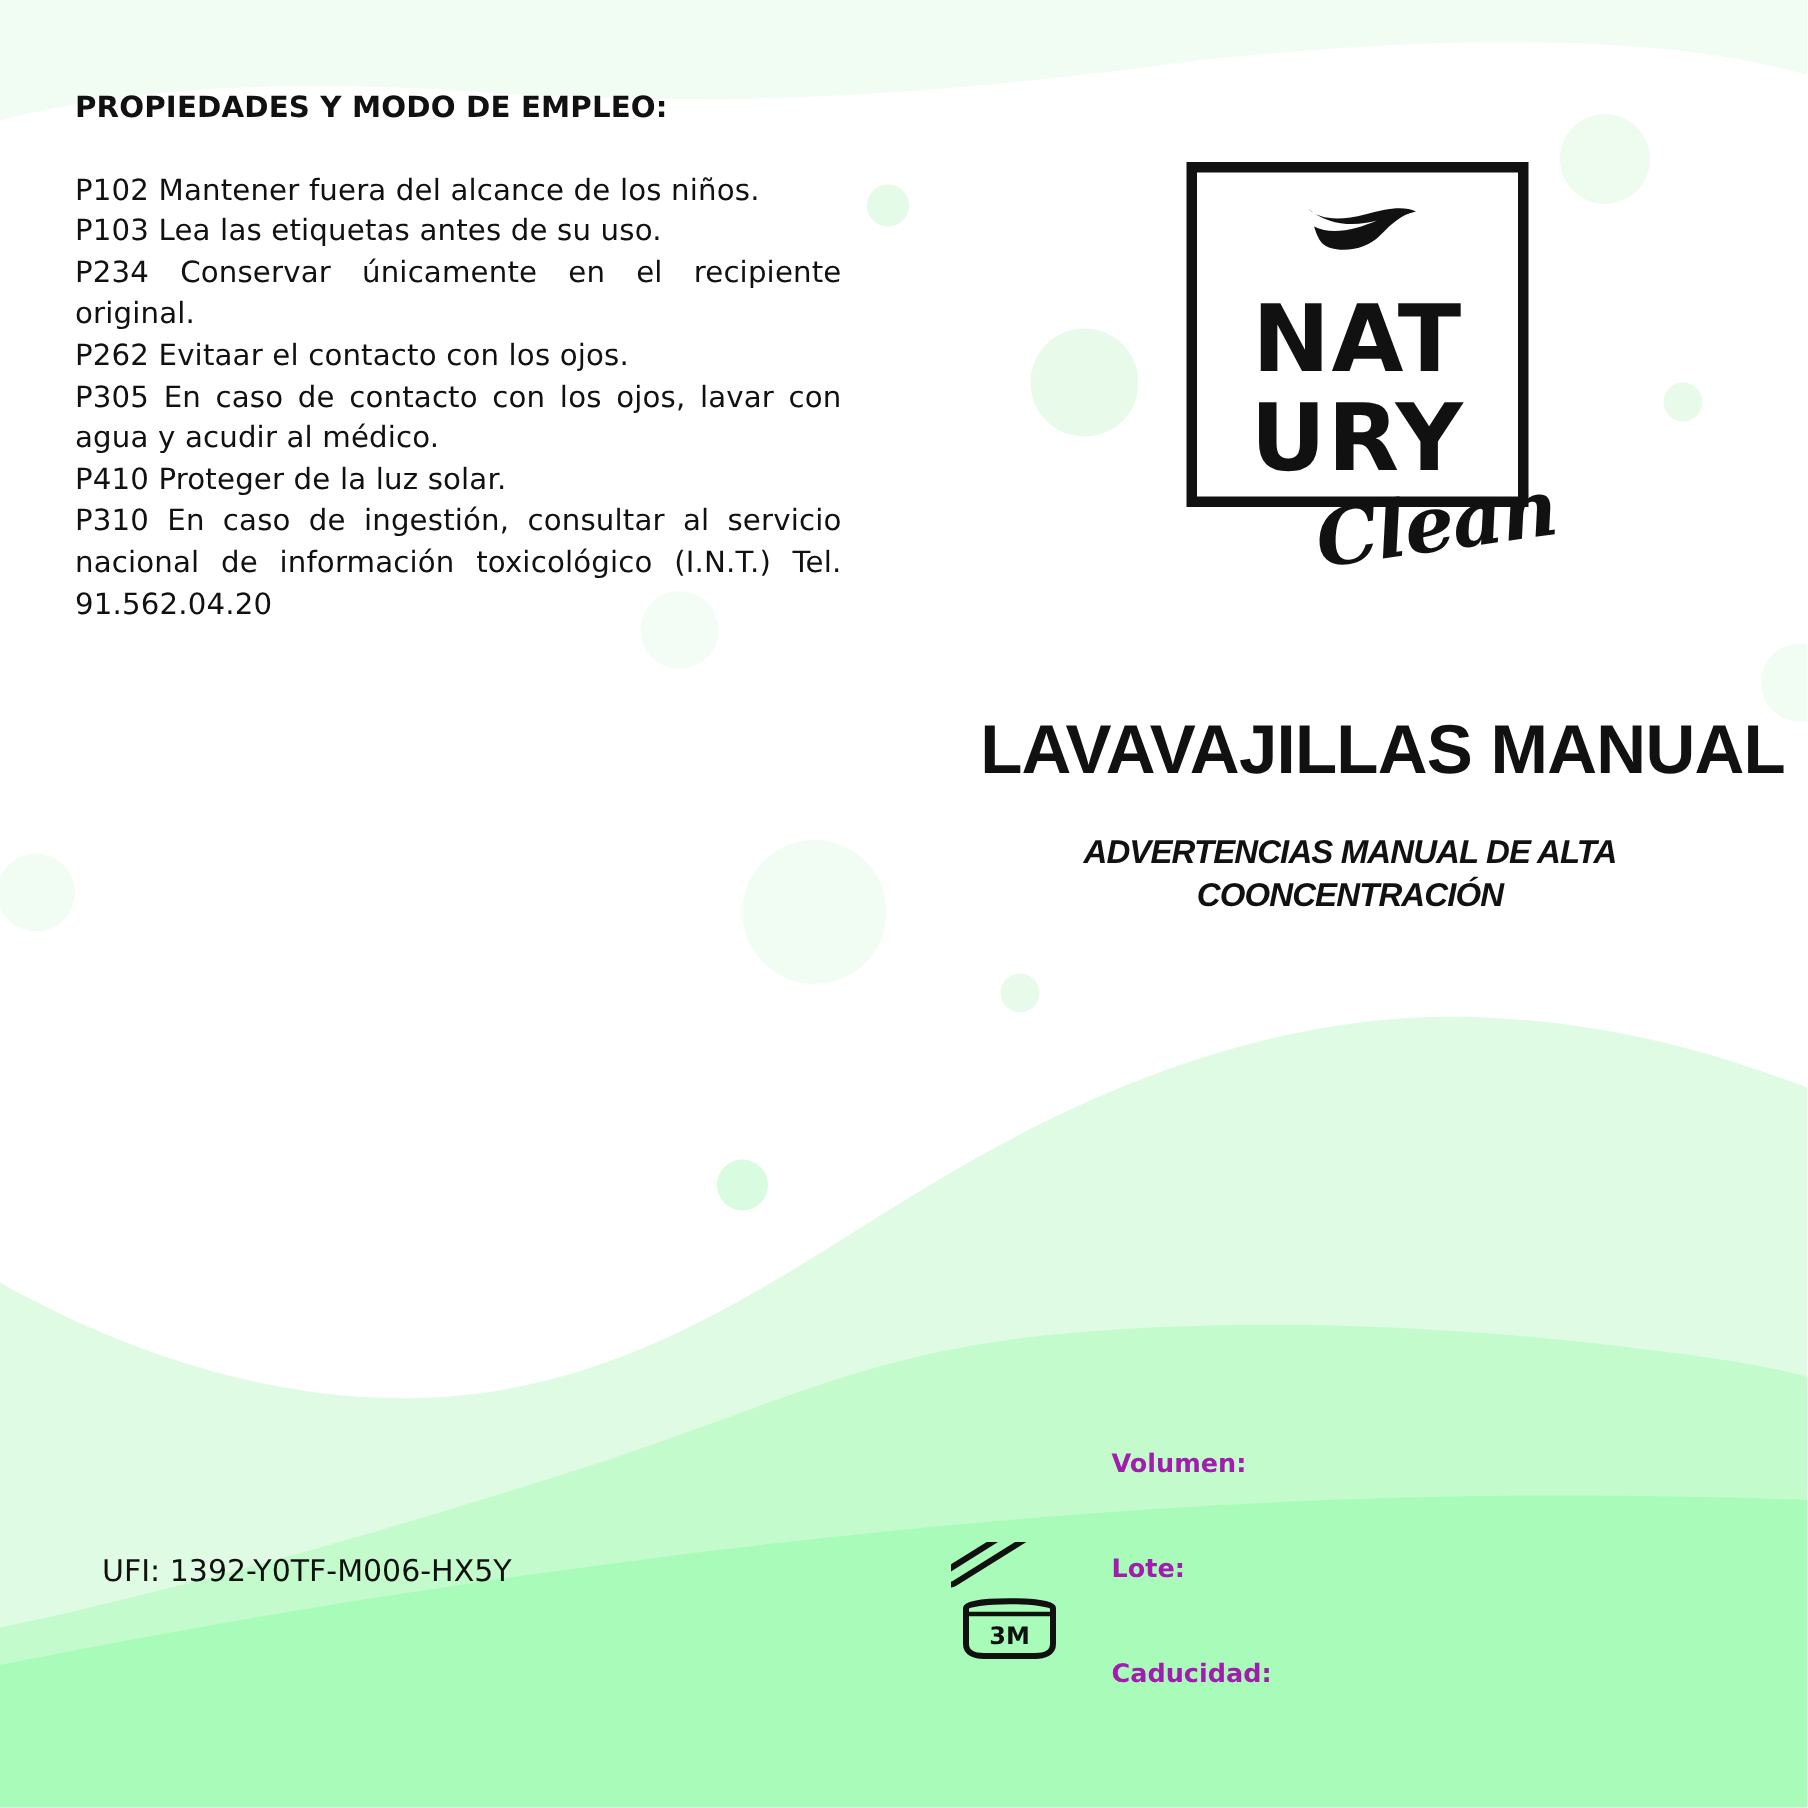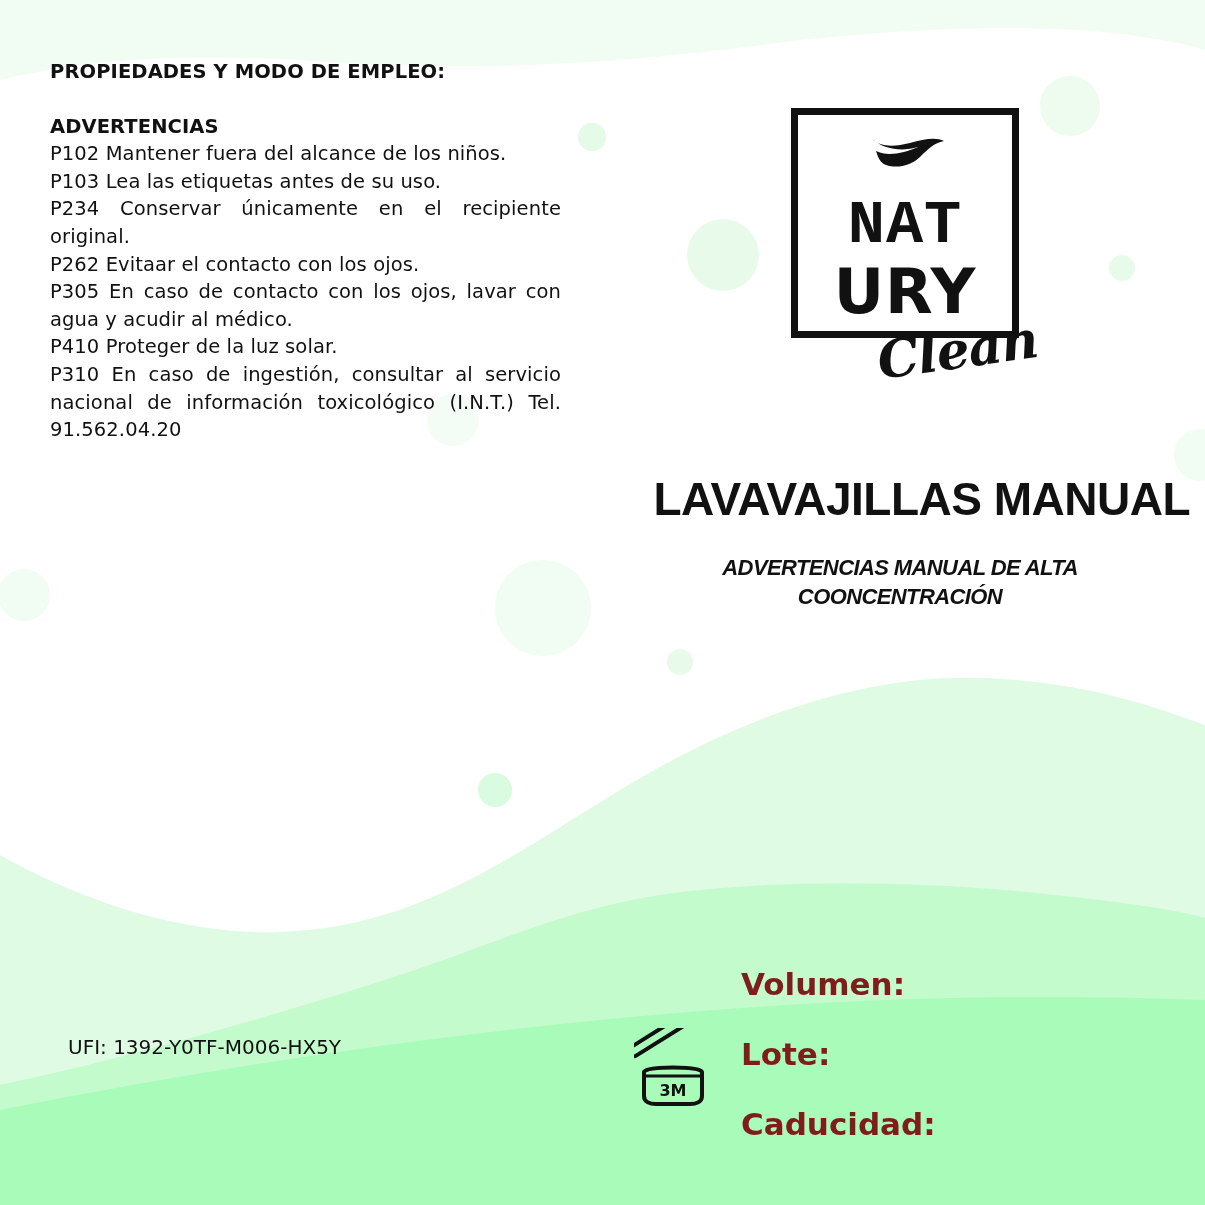--- a/index.html
+++ b/index.html
@@ -9,31 +9,31 @@
 
   .left-col { position:absolute; left:50px; top:58px; width:511px; font-family:"DejaVu Sans", sans-serif; font-size:19.5px; line-height:27.6px; letter-spacing:0.1px; }
   .sec-title { font-weight:bold; display:block; }
   .para { text-align:justify; margin:0; }
   .warn-line { display:block; text-align:justify; text-align-last:left; }
   .gap { height:27px; }
 
   .logo-box { position:absolute; left:791px; top:108px; width:214px; height:216px; border:7px solid #111; box-sizing:content-box; }
   .logo-leaf { position:absolute; left:72px; top:20px; width:76px; height:34px; }
   .logo-word { position:absolute; left:0; width:214px; text-align:center; font-family:"DejaVu Sans", sans-serif; font-weight:bold; font-size:62px; line-height:62px; letter-spacing:1px; color:#111; }
-  .logo-nat { top:80px;font-family:Liberation Mono, monospace; }
+  .logo-nat { top:80px; }
   .logo-ury { top:146px; }
   .logo-clean { position:absolute; left:882px; top:330px; font-family:"DejaVu Serif", serif; font-style:italic; font-weight:bold; font-size:52px; color:#111; transform:rotate(-8deg); transform-origin:left bottom; letter-spacing:-1px; }
 
   .product-title { position:absolute; left:620px; top:472px; width:570px; text-align:right; font-family:"Liberation Sans", sans-serif; font-weight:bold; font-size:46px; letter-spacing:-0.5px; color:#111; }
   .subtitle { position:absolute; left:700px; top:553px; width:400px; text-align:center; font-family:"Liberation Sans", sans-serif; font-weight:bold; font-style:italic; font-size:22px; line-height:29px; letter-spacing:-0.6px; color:#111; }
 
   .ufi { position:absolute; left:50px; top:1035px; font-family:"DejaVu Sans", sans-serif; font-size:20px; color:#111;margin-left:18px; }
 
   .pao-icon { position:absolute; left:634px; top:1028px; width:72px; height:78px; }
-  .field-label { position:absolute; left:741px; font-family:"DejaVu Sans", sans-serif; font-weight:bold; font-size:31px; color:#7f1d1d; }
+  .field-label { position:absolute; left:741px; font-family:"DejaVu Sans", sans-serif; font-weight:bold; font-size:17px; color:#a21caf; }
   .f-vol { top:966px; }
   .f-lote { top:1036px; }
   .f-cad { top:1106px; }
 </style>
 </head>
 <body>
 
 <svg class="bg" viewBox="0 0 1205 1205" xmlns="http://www.w3.org/2000/svg">
 
   <path d="M0,0 L1205,0 L1205,50 C1100,20 950,25 800,40 C650,60 500,75 300,60 C200,55 100,55 0,80 Z" fill="#f1fdf3"></path>
@@ -53,21 +53,20 @@
 
   <path d="M0,1085 C120,1060 260,1020 400,975 C520,935 580,902 700,890 C820,878 960,882 1100,900 C1150,906 1185,912 1205,918 L1205,1205 L0,1205 Z" fill="#c3fbcc"></path>
 
   <path d="M0,1110 C200,1070 400,1040 600,1020 C800,1000 1000,992 1205,1000 L1205,1205 L0,1205 Z" fill="#a8fbb8"></path>
 </svg>
 
 <div class="content">
   <div class="left-col">
     <span class="sec-title">PROPIEDADES Y MODO DE EMPLEO:</span>
     <div class="gap"></div>
-    <span class="sec-title">ADVERTENCIAS</span>
     <span class="warn-line">P102 Mantener fuera del alcance de los niños.</span>
     <span class="warn-line">P103 Lea las etiquetas antes de su uso.</span>
     <span class="warn-line">P234 Conservar únicamente en el recipiente original.</span>
     <span class="warn-line">P262 Evitaar el contacto con los ojos.</span>
     <span class="warn-line">P305 En caso de contacto con los ojos, lavar con agua y acudir al médico.</span>
     <span class="warn-line">P410 Proteger de la luz solar.</span>
     <span class="warn-line">P310 En caso de ingestión, consultar al servicio nacional de información toxicológico (I.N.T.) Tel. 91.562.04.20</span>
   </div>
 
   <div class="logo-box">

